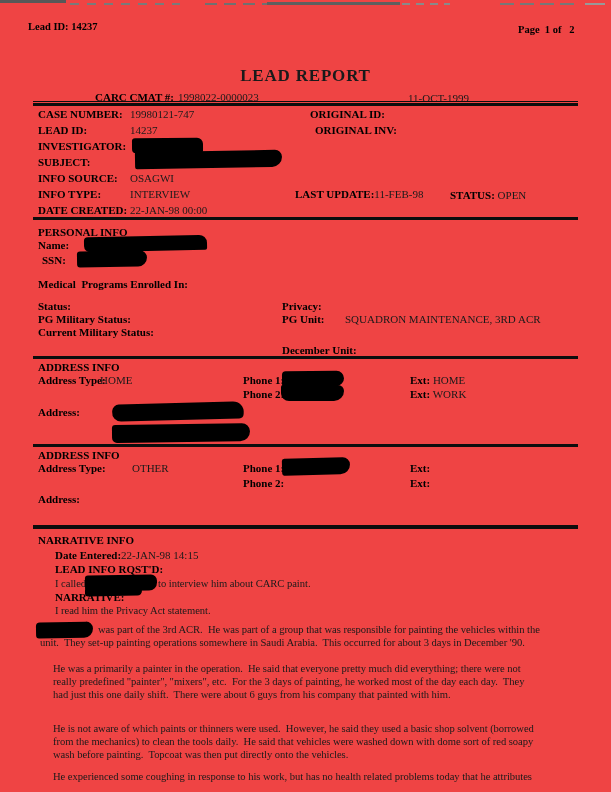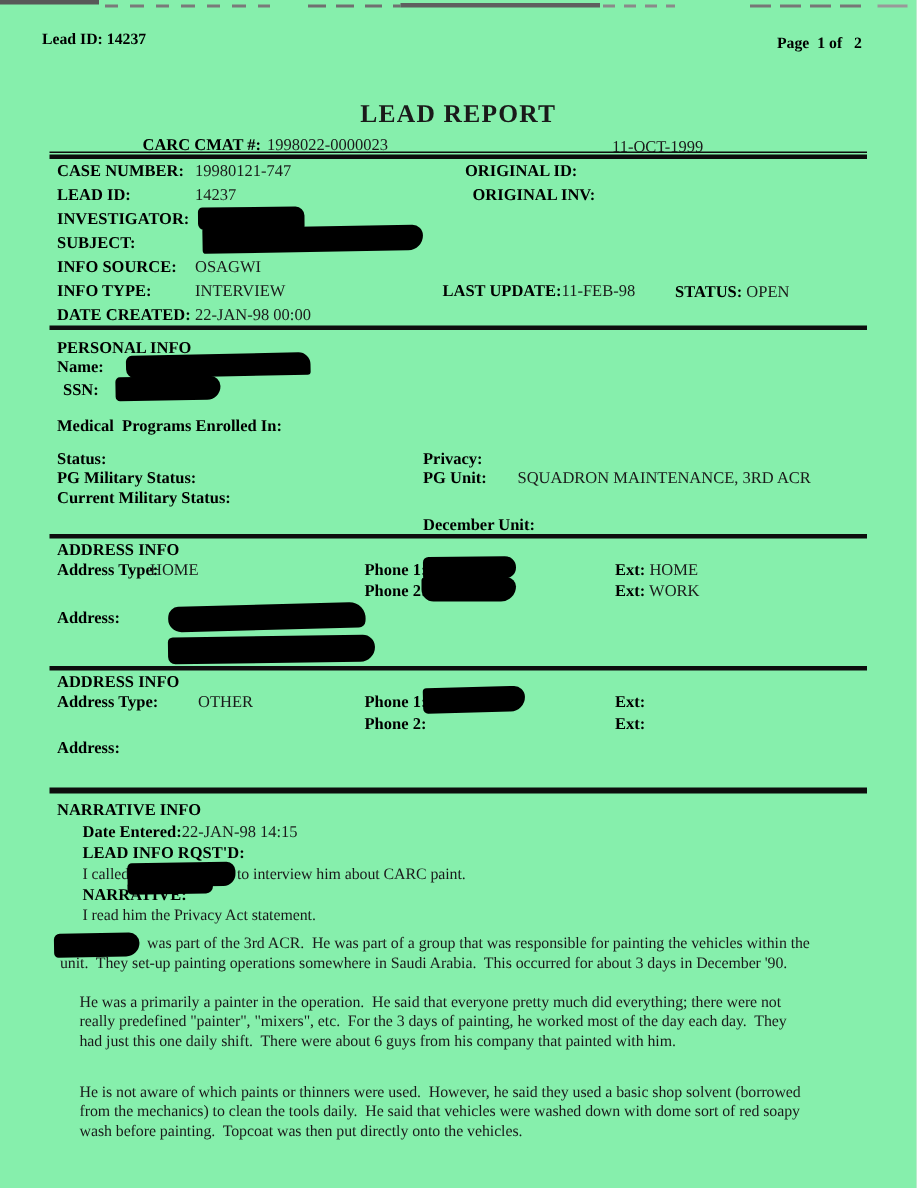--- a/index.html
+++ b/index.html
@@ -1,20 +1,20 @@
 <!DOCTYPE html>
 <html><head>
 <meta charset="utf-8">
 <style>
   * { margin:0; padding:0; box-sizing:border-box; }
   html,body { background:#e8e8e8; }
   .page {
     position:relative;
     width:611px; height:792px;
-    background:#86efac;
+    background:#ef4444;
     font-family:"Liberation Serif","DejaVu Serif",serif;
     color:#1a1a1a;
     overflow:hidden;
     margin:0 auto;
   }
   .abs { position:absolute; white-space:pre; }
   .b { font-weight:bold; color:#000; }
   .t10 { font-size:10.5px; }
   .t11 { font-size:11px; }
   .title { font-size:17px; font-weight:bold; letter-spacing:.8px; text-align:center; left:0; right:0; }
@@ -137,14 +137,15 @@
   <div class="abs narr" style="left:40px;top:637px;">unit.  They set-up painting operations somewhere in Saudi Arabia.  This occurred for about 3 days in December '90.</div>
 
   <div class="abs narr" style="left:53px;top:663px;">He was a primarily a painter in the operation.  He said that everyone pretty much did everything; there were not</div>
   <div class="abs narr" style="left:53px;top:676px;">really predefined "painter", "mixers", etc.  For the 3 days of painting, he worked most of the day each day.  They</div>
   <div class="abs narr" style="left:53px;top:689px;">had just this one daily shift.  There were about 6 guys from his company that painted with him.</div>
 
   <div class="abs narr" style="left:53px;top:723px;">He is not aware of which paints or thinners were used.  However, he said they used a basic shop solvent (borrowed</div>
   <div class="abs narr" style="left:53px;top:736px;">from the mechanics) to clean the tools daily.  He said that vehicles were washed down with dome sort of red soapy</div>
   <div class="abs narr" style="left:53px;top:749px;">wash before painting.  Topcoat was then put directly onto the vehicles.</div>
 
+  <div class="abs narr" style="left:53px;top:771px;">He experienced some coughing in response to his work, but has no health related problems today that he attributes</div>
 
 </div>
 
 </body></html>

